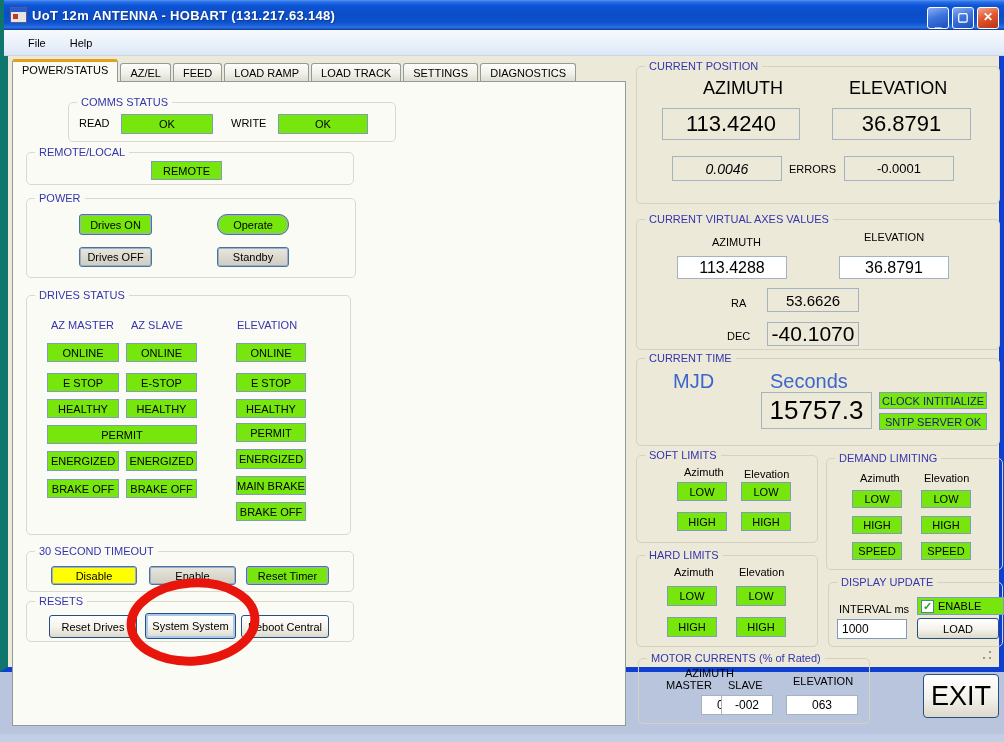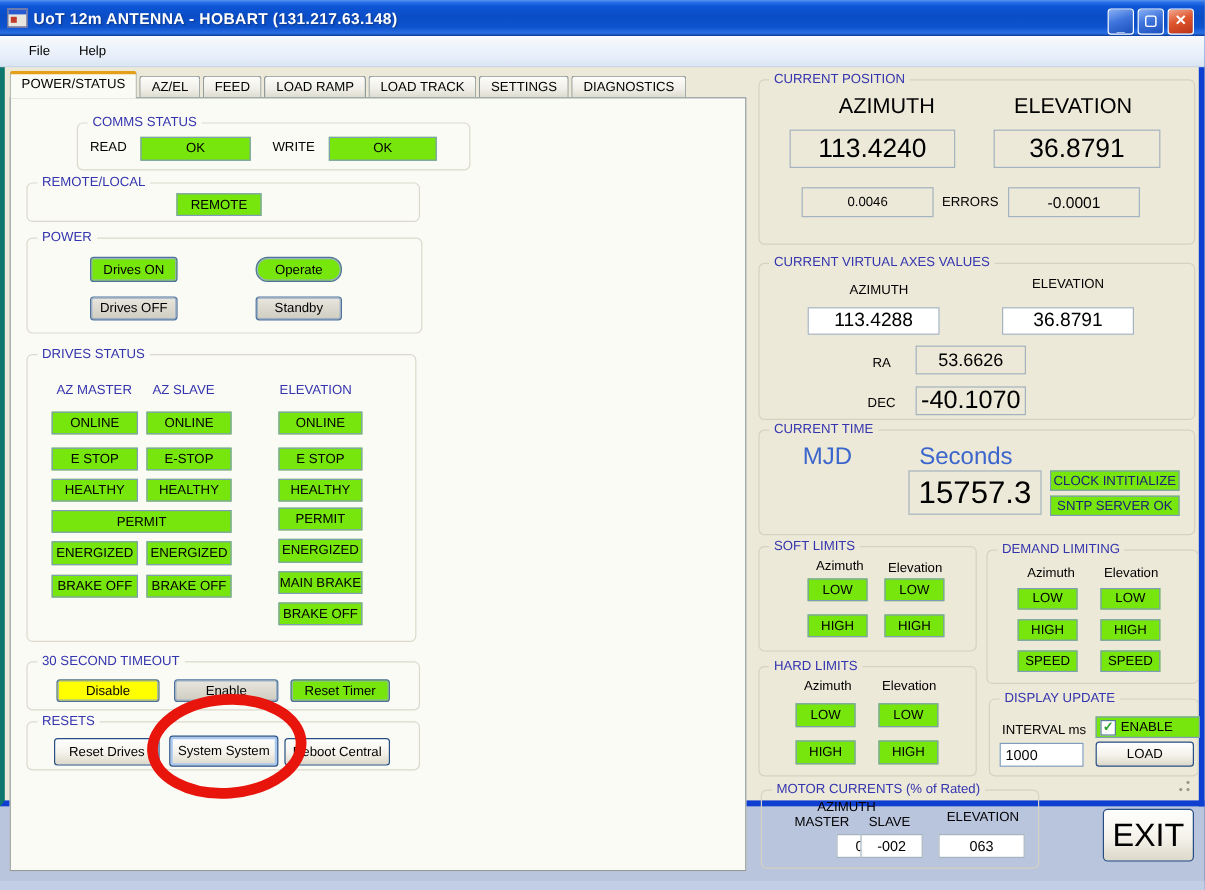--- a/index.html
+++ b/index.html
@@ -1,19 +1,19 @@
 <!DOCTYPE html>
 <html><head>
 <meta charset="utf-8">
 <style>
   html,body{margin:0;padding:0;background:#4a618f;}
   body{font-family:"Liberation Sans",sans-serif;}
   #stage{position:relative;width:1004px;height:742px;background:#b9c4dd;overflow:hidden;}
   #window{position:absolute;left:0;top:0;width:1004px;height:672px;background:#ece9d8;
-    border-left:4px solid #0f766e;border-right:5px solid #0f3fd0;border-bottom:5px solid #0f3fd0;box-sizing:border-box;}
+    border-left:8px solid #0f766e;border-right:5px solid #0f3fd0;border-bottom:5px solid #0f3fd0;box-sizing:border-box;}
   
   .titlebar{position:absolute;left:-4px;top:0;width:1004px;height:30px;
     background:linear-gradient(180deg,#5a96f2 0%,#2a71e8 6%,#0d55d6 18%,#0a4dc6 45%,#0d52cd 75%,#2a6fe4 92%,#0b3a96 100%);
     display:flex;align-items:center;padding-left:6px;box-sizing:border-box;}
   .app-icon{width:17px;height:16px;margin-right:5px;position:relative;background:#e8e6e0;border:1px solid #5a5a8a;box-sizing:border-box;}
   .app-icon .bar{position:absolute;left:0;top:0;right:0;height:4px;background:#2a5ad0;}
   .app-icon .dot{position:absolute;left:2px;top:6px;width:5px;height:5px;background:#c23a2a;}
   .title-text{color:#ffffff;font-weight:bold;font-size:13px;letter-spacing:.3px;text-shadow:1px 1px 1px #123a8a;}
   .winbtns{position:absolute;right:9px;top:7px;display:flex;gap:3px;}
   .winbtn{width:22px;height:22px;border-radius:3px;border:1px solid #ffffff;box-sizing:border-box;
@@ -178,21 +178,21 @@
     <svg class="ellipse-svg" style="left:114px;top:576px;" width="142" height="92" viewBox="0 0 142 92">
       <ellipse cx="71" cy="46" rx="62" ry="39" fill="none" stroke="#e8150c" stroke-width="9" transform="rotate(-4 71 46)"></ellipse>
     </svg>
 
     <div class="grp onbeige" style="left:628px;top:66px;width:364px;height:138px;">
       <span class="grp-title">CURRENT POSITION</span>
       <span class="lbl" style="left:66px;top:11px;font-size:18px;">AZIMUTH</span>
       <span class="lbl" style="left:212px;top:11px;font-size:18px;">ELEVATION</span>
       <span class="val" style="left:25px;top:41px;width:138px;height:32px;font-size:22px;">113.4240</span>
       <span class="val" style="left:195px;top:41px;width:139px;height:32px;font-size:22px;">36.8791</span>
-      <span class="val" style="left:35px;top:89px;width:110px;height:25px;font-size:11px;">0.0046</span>
+      <span class="val" style="left:35px;top:89px;width:110px;height:25px;font-size:14px;font-style:italic;">0.0046</span>
       <span class="lbl" style="left:152px;top:96px;">ERRORS</span>
       <span class="val" style="left:207px;top:89px;width:110px;height:25px;font-size:13px;">-0.0001</span>
     </div>
 
     <div class="grp onbeige" style="left:628px;top:219px;width:364px;height:131px;">
       <span class="grp-title">CURRENT VIRTUAL AXES VALUES</span>
       <span class="lbl" style="left:75px;top:16px;">AZIMUTH</span>
       <span class="lbl" style="left:227px;top:11px;">ELEVATION</span>
       <span class="val white" style="left:40px;top:36px;width:110px;height:23px;font-size:16px;">113.4288</span>
       <span class="val white" style="left:202px;top:36px;width:110px;height:23px;font-size:16px;">36.8791</span>

